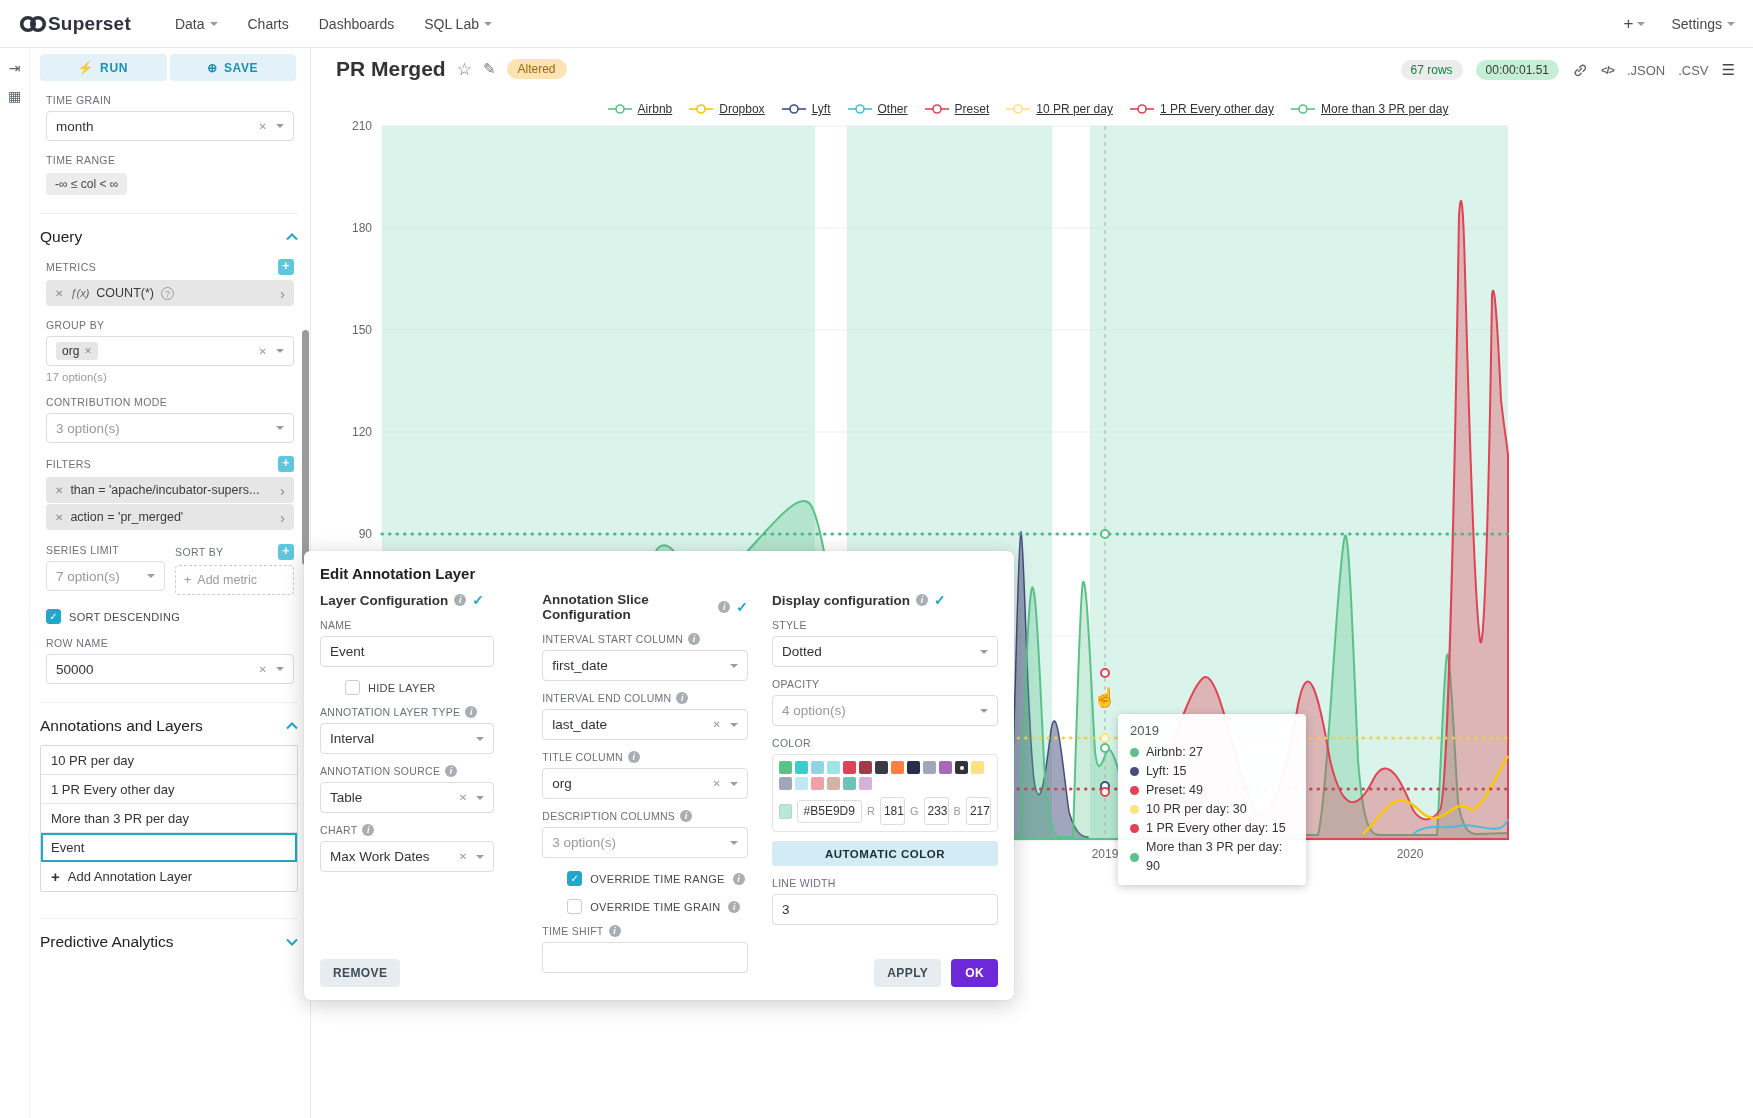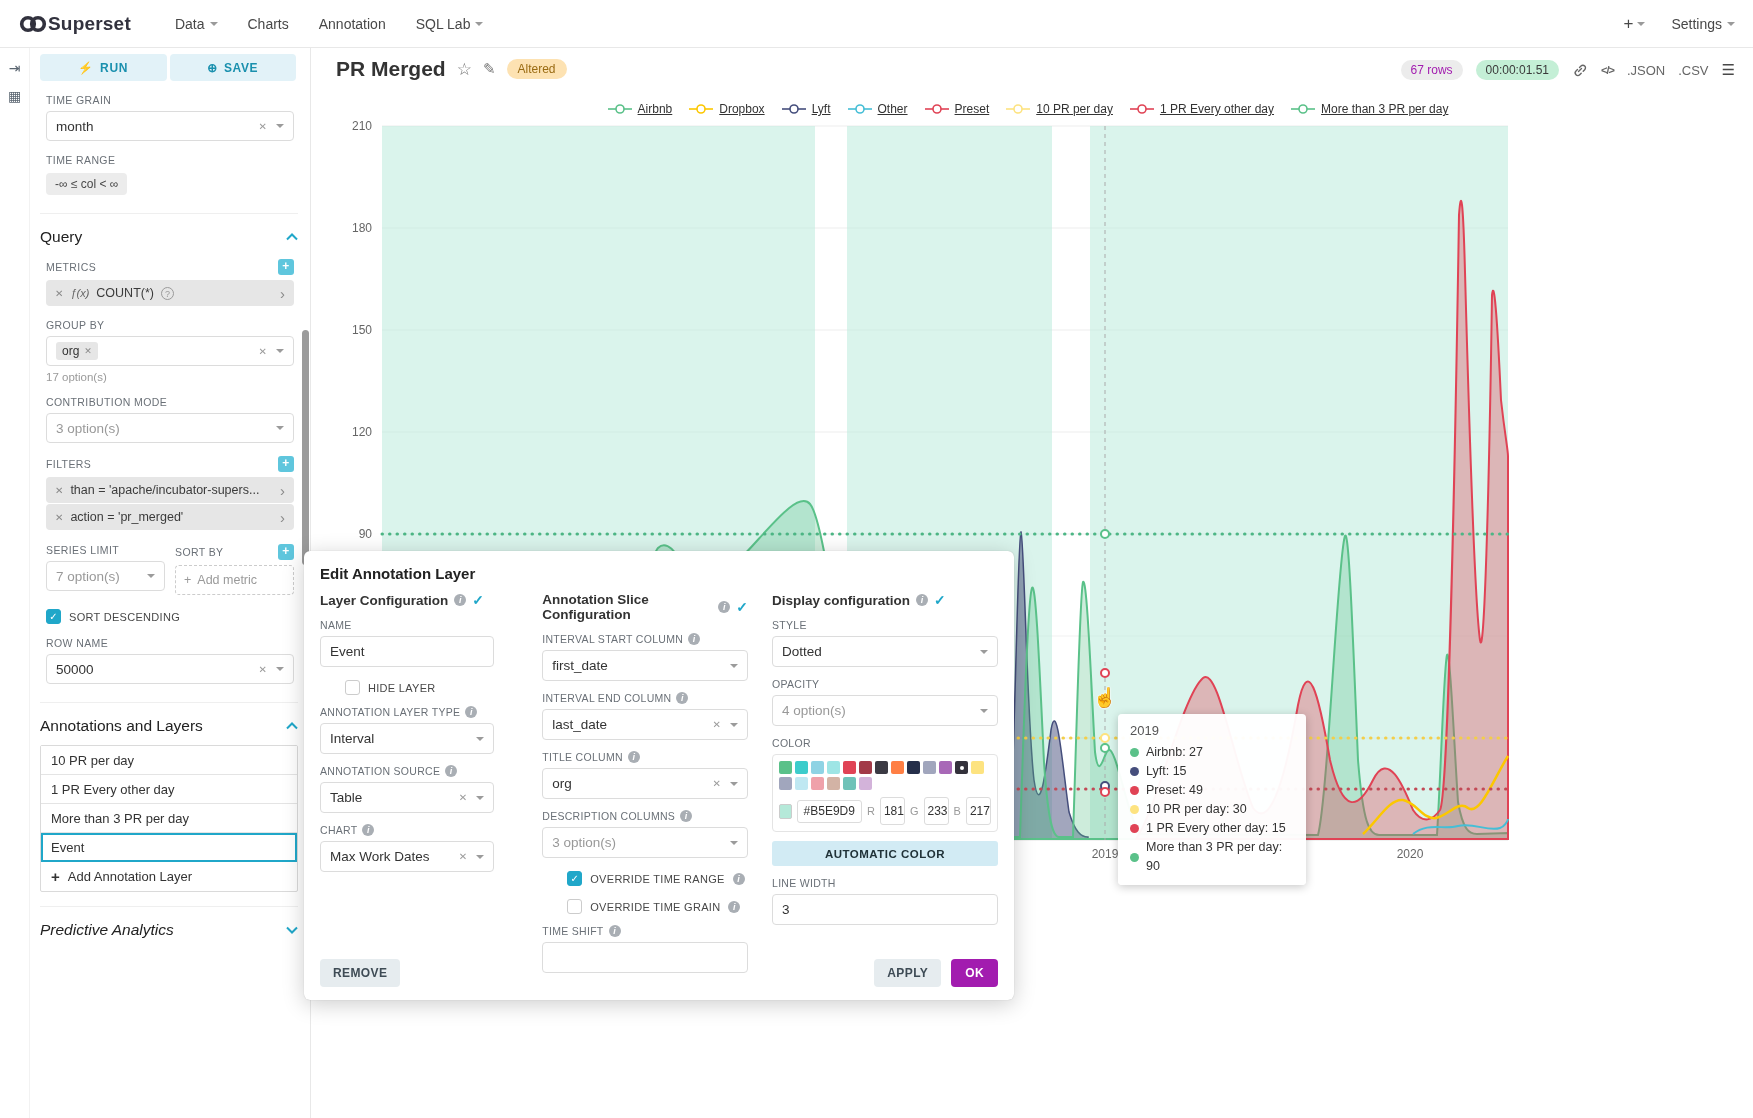--- a/index.html
+++ b/index.html
@@ -59,21 +59,21 @@
   .ann-add { height:29px; display:flex; align-items:center; gap:8px; padding:0 10px; font-size:13px; color:#333; }
   .ann-add .plus-sm { font-size:15px; font-weight:bold; color:#333; }
 
   
   .chart-title-row { position:absolute; left:336px; top:57px; display:flex; align-items:center; gap:11px; z-index:10; }
   .chart-title { font-size:21px; font-weight:bold; color:#333; }
   .icon-star { font-size:17px; color:#777; }
   .icon-pencil { font-size:15px; color:#777; }
   .badge-altered { background:#FDE2B2; color:#9A6B12; border-radius:11px; padding:3px 11px; font-size:12px; }
   .badges-row { position:absolute; right:18px; top:60px; display:flex; align-items:center; gap:13px; z-index:10; }
-  .badge-rows { background:#ECECEC; color:#a21caf; border-radius:11px; padding:3px 10px; font-size:12px; }
+  .badge-rows { background:#ECECEC; color:#15803d; border-radius:11px; padding:3px 10px; font-size:12px; }
   .badge-time { background:#C4EFD6; color:#3A3A3A; border-radius:11px; padding:3px 10px; font-size:12px; }
   .hicon { color:#666; font-size:13px; }
   .hicon.code { font-weight:bold; font-size:11px; letter-spacing:-1px; }
   .hicon.menu { font-size:15px; color:#484848; }
 
   
   .legend { position:absolute; left:318px; top:102px; width:1419px; display:flex; justify-content:center; gap:16px; z-index:10;text-decoration:underline; }
   .legend-item { display:flex; align-items:center; gap:5px; font-size:12px; color:#333; }
 
   
@@ -110,21 +110,21 @@
   .hexrow { display:flex; align-items:center; gap:5px; margin-top:7px; }
   .hex-chip { width:15px; height:15px; border-radius:2px; border:1px solid #CCC; }
   .hex-field { border:1px solid #DCDCDC; border-radius:3px; height:23px; padding:0 6px; font-size:12px; color:#333; display:flex; align-items:center; width:72px; }
   .rgb-lab { font-size:11px; color:#9A9A9A; }
   .rgb-val { border:1px solid #DCDCDC; border-radius:3px; height:23px; width:29px; padding:13px 3px; font-size:12px; color:#333; display:flex; align-items:center; overflow:hidden; }
   .btn-auto { margin-top:9px; width:100%; height:25px; background:#D2EBF4; color:#203238; border:none; border-radius:3px;
     font-size:11.5px; font-weight:bold; letter-spacing:.5px; font-family:inherit; }
   .m-footer { position:absolute; left:16px; right:16px; bottom:13px; display:flex; align-items:center; }
   .btn-light { background:#E6ECEF; color:#3E4B55; border:none; border-radius:4px; padding:7px 13px; font-size:12px; font-weight:bold; letter-spacing:.4px; font-family:inherit; }
   .m-footer .right { margin-left:auto; display:flex; gap:10px; }
-  .btn-primary { background:#a21caf; color:#fff; border:none; border-radius:4px; padding:7px 14px; font-size:12px; font-weight:bold; letter-spacing:.4px; font-family:inherit; }
+  .btn-primary { background:#6d28d9; color:#fff; border:none; border-radius:4px; padding:7px 14px; font-size:12px; font-weight:bold; letter-spacing:.4px; font-family:inherit; }
 </style>
 </head>
 <body>
 
 <div class="page">
 
   <div class="navbar">
     <div class="brand">
       <svg width="30" height="20" viewBox="0 0 30 20">
         <circle cx="10" cy="10" r="6.3" fill="none" stroke="#32323E" stroke-width="3.6"></circle>
@@ -134,21 +134,21 @@
     </div>
     <div id="nav-menu" style="display:flex;align-items:center;">
         <span class="nav-item">
           <span>Data</span>
           <span class="caret-sm"></span>
         </span>
         <span class="nav-item">
           <span>Charts</span>
         </span>
         <span class="nav-item">
-          <span>Annotation</span>
+          <span>Dashboards</span>
         </span>
         <span class="nav-item">
           <span>SQL Lab</span>
           <span class="caret-sm"></span>
         </span>
       </div>
     <div class="nav-right">
       <span class="nav-plus">
         <span>+</span>
         <span class="caret-sm"></span>
@@ -285,21 +285,21 @@
           <div class="ann-row">1 PR Every other day</div>
           <div class="ann-row">More than 3 PR per day</div>
           <div class="ann-row active">Event</div>
         </div>
       <div class="ann-add">
         <span class="plus-sm">+</span>
         <span>Add Annotation Layer</span>
       </div>
     </div>
 
-    <div class="sec-header" style="margin-top:14px;font-style:italic;">
+    <div class="sec-header" style="margin-top:26px;">
       <span>Predictive Analytics</span>
       <svg width="12" height="8">
           <polyline points="1,1.5 6,6.5 11,1.5" stroke="#20A7C9" stroke-width="2" fill="none"></polyline>
         </svg>
     </div>
 
     <div class="scroll-thumb"></div>
   </div>
 
   <div class="chart-title-row">

